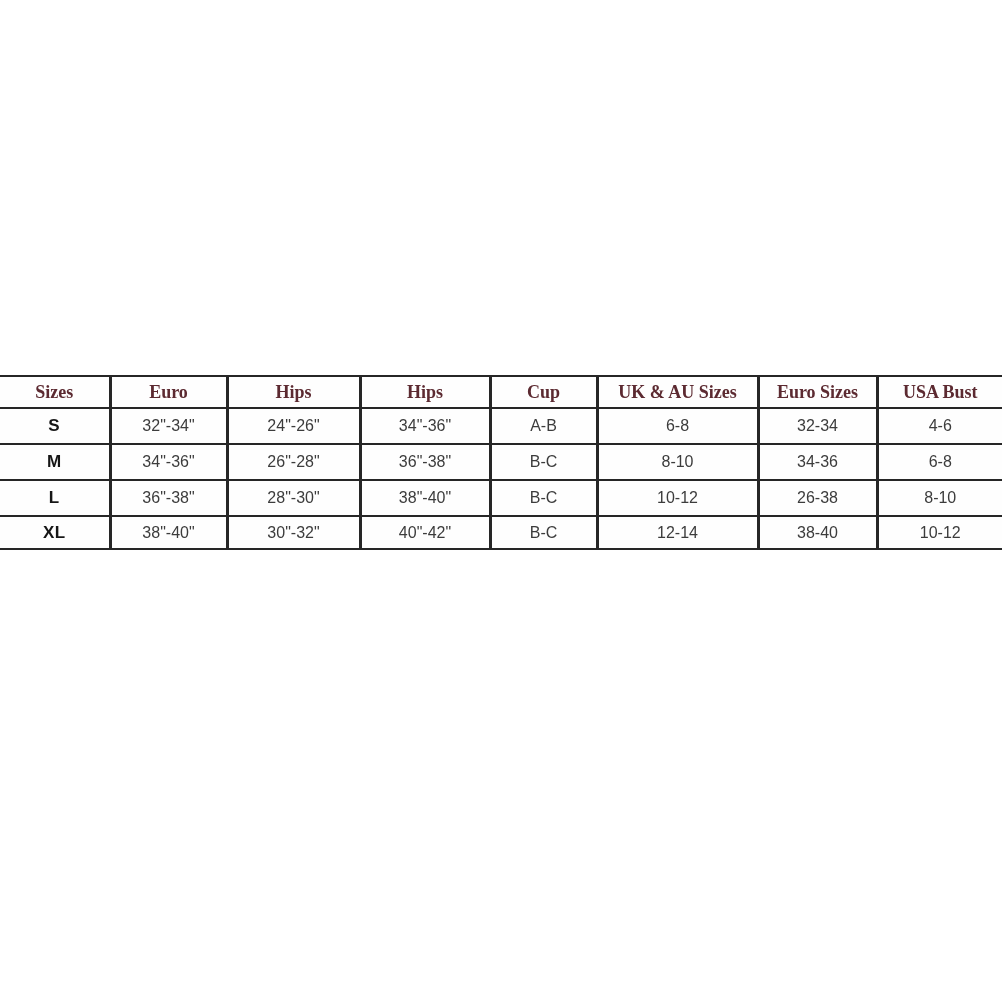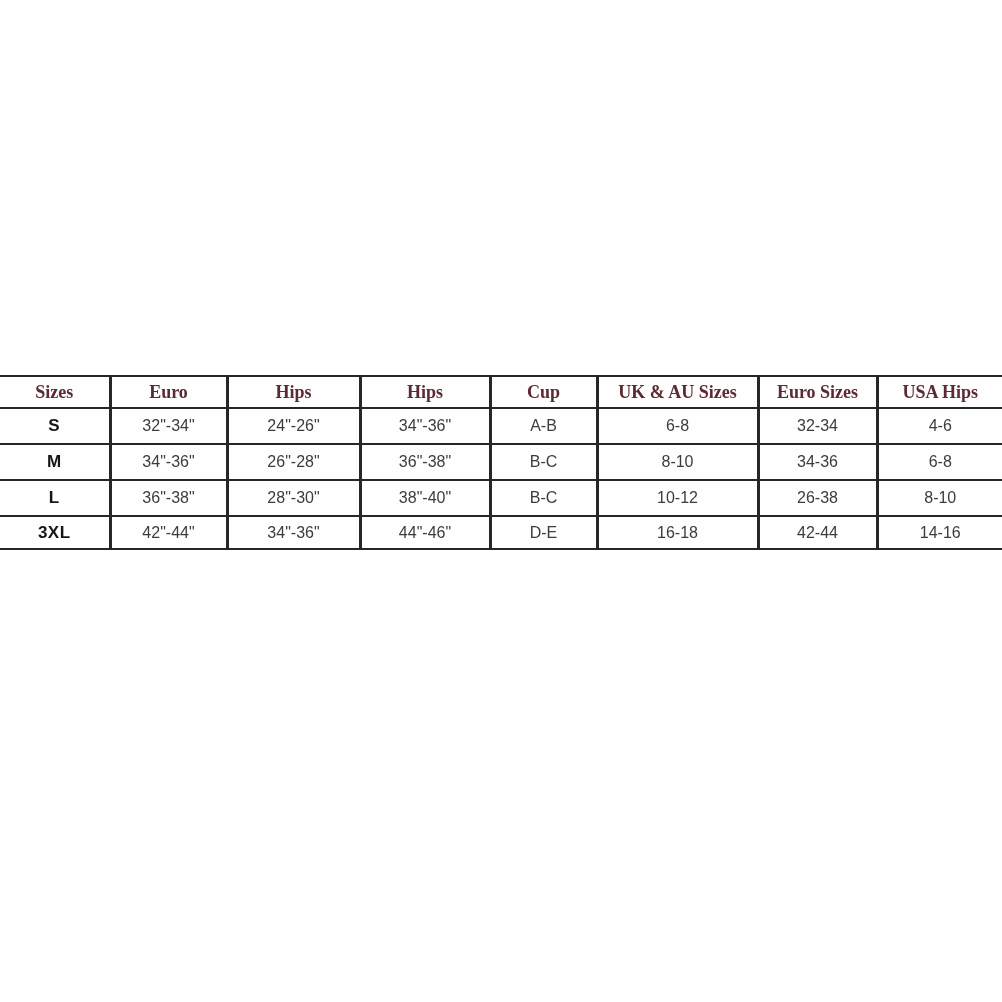--- a/index.html
+++ b/index.html
@@ -81,21 +81,21 @@
     </colgroup>
     <thead>
       <tr>
         <th>Sizes</th>
         <th>Euro</th>
         <th>Hips</th>
         <th>Hips</th>
         <th>Cup</th>
         <th>UK &amp; AU Sizes</th>
         <th>Euro Sizes</th>
-        <th>USA Hips</th>
+        <th>USA Bust</th>
       </tr>
     </thead>
     <tbody>
       <tr>
         <td class="size-label">S</td>
         <td class="value-cell">32"-34"</td>
         <td class="value-cell">24"-26"</td>
         <td class="value-cell">34"-36"</td>
         <td class="value-cell">A-B</td>
         <td class="value-cell">6-8</td>
@@ -116,24 +116,24 @@
         <td class="size-label">L</td>
         <td class="value-cell">36"-38"</td>
         <td class="value-cell">28"-30"</td>
         <td class="value-cell">38"-40"</td>
         <td class="value-cell">B-C</td>
         <td class="value-cell">10-12</td>
         <td class="value-cell">26-38</td>
         <td class="value-cell">8-10</td>
       </tr>
       <tr>
-        <td class="size-label">3XL</td>
-        <td class="value-cell">42"-44"</td>
-        <td class="value-cell">34"-36"</td>
-        <td class="value-cell">44"-46"</td>
-        <td class="value-cell">D-E</td>
-        <td class="value-cell">16-18</td>
-        <td class="value-cell">42-44</td>
-        <td class="value-cell">14-16</td>
+        <td class="size-label">XL</td>
+        <td class="value-cell">38"-40"</td>
+        <td class="value-cell">30"-32"</td>
+        <td class="value-cell">40"-42"</td>
+        <td class="value-cell">B-C</td>
+        <td class="value-cell">12-14</td>
+        <td class="value-cell">38-40</td>
+        <td class="value-cell">10-12</td>
       </tr>
     </tbody>
   </table>
 </div>
 
 </body></html>

